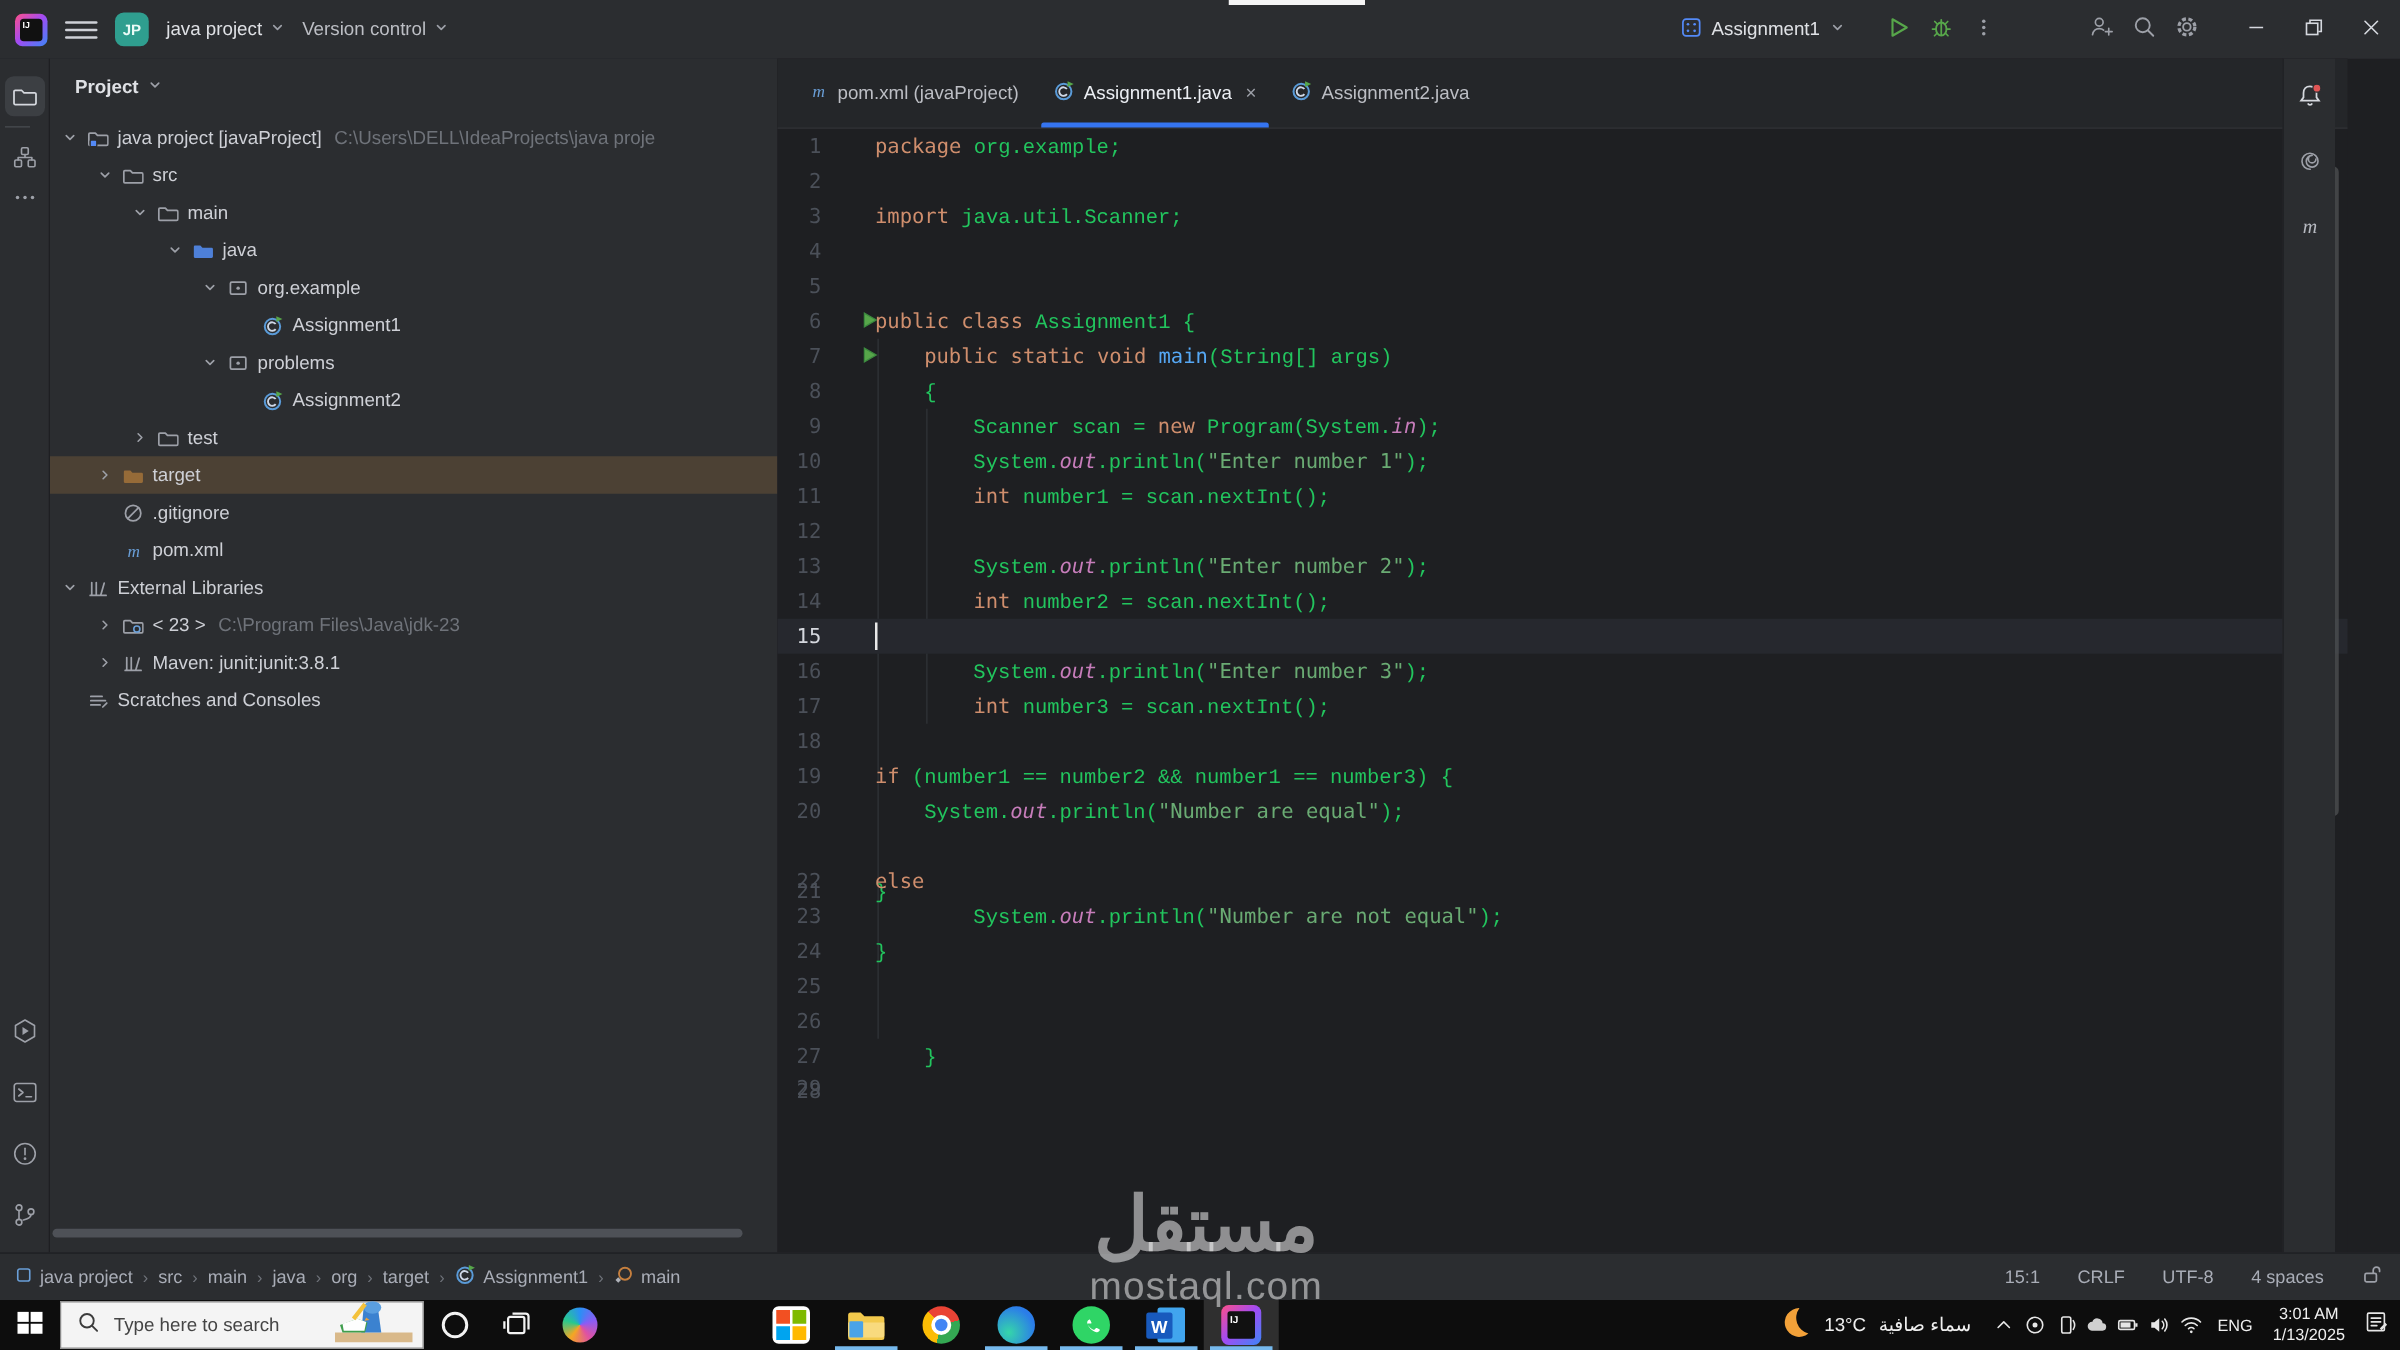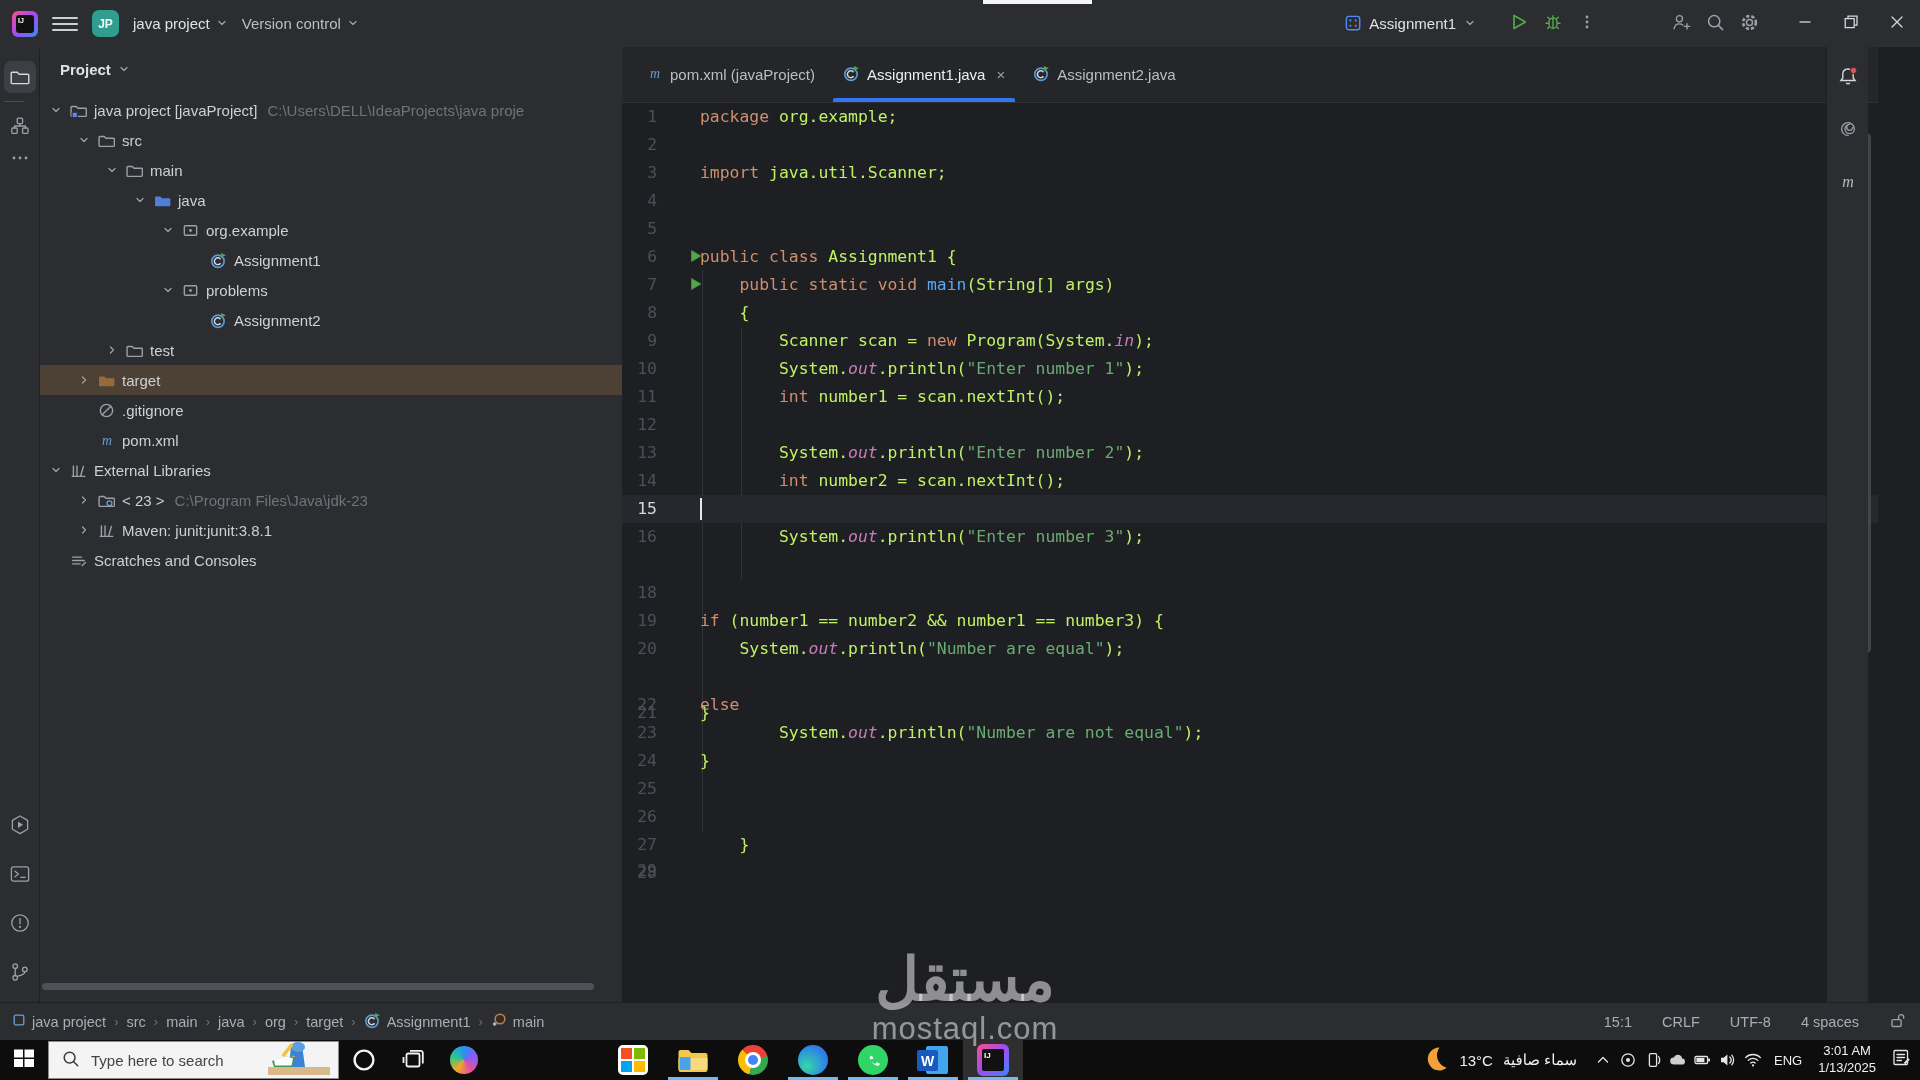--- a/index.html
+++ b/index.html
@@ -57,21 +57,21 @@
   .tab.active::after { content:""; position:absolute; left:4px; right:4px; bottom:0; height:4px; background:#3574f0; border-radius:2px 2px 0 0; }
   .tab .close { margin-left:4px; color:#9da0a8; font-size:15px; }
   .editor { position:absolute; left:0; top:56px; width:100%; height:899px; font-family:"DejaVu Sans Mono", monospace;
     font-size:16.4px; }
   .code-line { position:absolute; left:0; width:100%; height:28px; }
   .code-line.current { background:#26282e; }
   .ln { position:absolute; left:0; top:0; width:35px; text-align:right; color:#4b5059; line-height:28px; cursor:pointer; }
   .current .ln { color:#d5d8de; }
   .run-slot { position:absolute; left:66px; top:5px; cursor:pointer; }
   .code-text { position:absolute; left:78px; top:0; line-height:28px; white-space:pre; cursor:text; }
-  .tk-k { color:#cf8e6d; } .tk-d { color:#bef264; } .tk-m { color:#56a8f5; }
+  .tk-k { color:#cf8e6d; } .tk-d { color:#22c55e;font-family:Liberation Mono, monospace; } .tk-m { color:#56a8f5; }
   .tk-f { color:#c77dbb; font-style:italic; } .tk-s { color:#6aab73; }
   .caret { position:absolute; left:78px; top:3px; width:2px; height:22px; background:#e8e8e8; }
   .guide { position:absolute; width:1px; background:#313438; }
   .insp-check { position:absolute; right:8px; top:10px; }
   .scroll-thumb { position:absolute; right:7px; top:30px; width:9px; height:520px; background:#4b4d50; border-radius:5px; opacity:.8; }
 
   
   .right-stripe { position:absolute; right:0; top:47px; width:42px; height:955px; background:#2b2d30;
     border-left:1px solid #1e1f22; display:flex; flex-direction:column; align-items:center; padding-top:14px; gap:20px; }
 
@@ -590,20 +590,24 @@
         </div>
         <div class="code-line current" style="top: 392px;">
           <span class="ln">15</span>
           <span class="code-text"></span>
           <span class="caret"></span>
         </div>
         <div class="code-line" style="top: 420px;">
           <span class="ln">16</span>
           <span class="code-text"><span class="tk-d">        System.</span><span class="tk-f">out</span><span class="tk-d">.println(</span><span class="tk-s">"Enter number 3"</span><span class="tk-d">);</span></span>
         </div>
+        <div class="code-line" style="top: 448px;">
+          <span class="ln">17</span>
+          <span class="code-text"><span class="tk-d">        </span><span class="tk-k">int</span><span class="tk-d"> number3 = scan.nextInt();</span></span>
+        </div>
         <div class="code-line" style="top: 476px;">
           <span class="ln">18</span>
           <span class="code-text"></span>
         </div>
         <div class="code-line" style="top: 504px;">
           <span class="ln">19</span>
           <span class="code-text"><span class="tk-k">if</span><span class="tk-d"> (number1 == number2 &amp;&amp; number1 == number3) {</span></span>
         </div>
         <div class="code-line" style="top: 532px;">
           <span class="ln">20</span>

